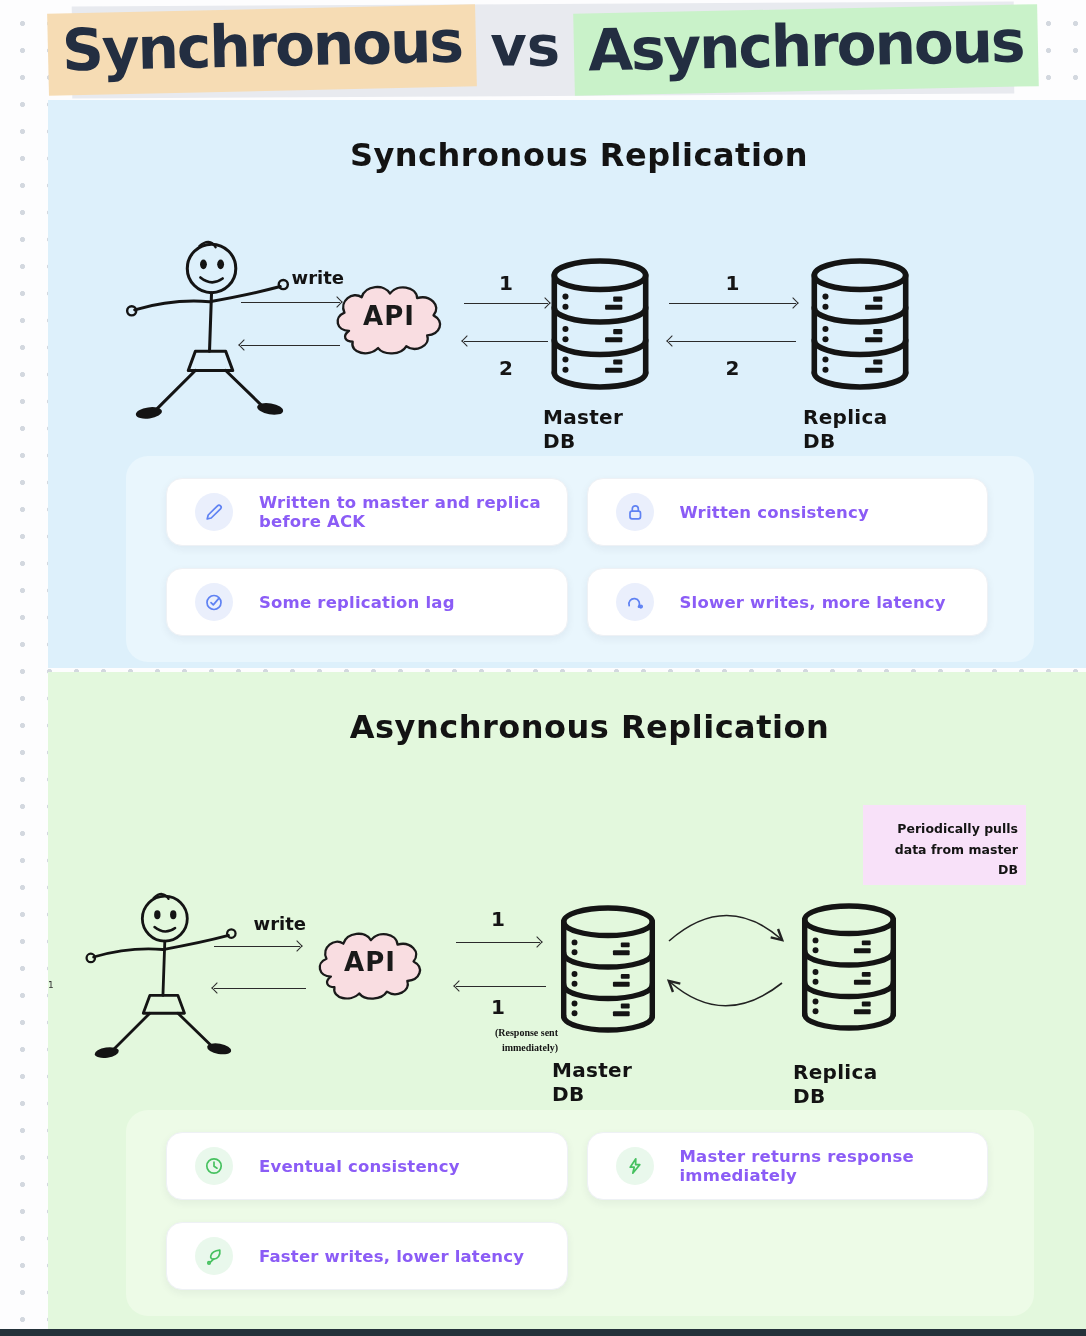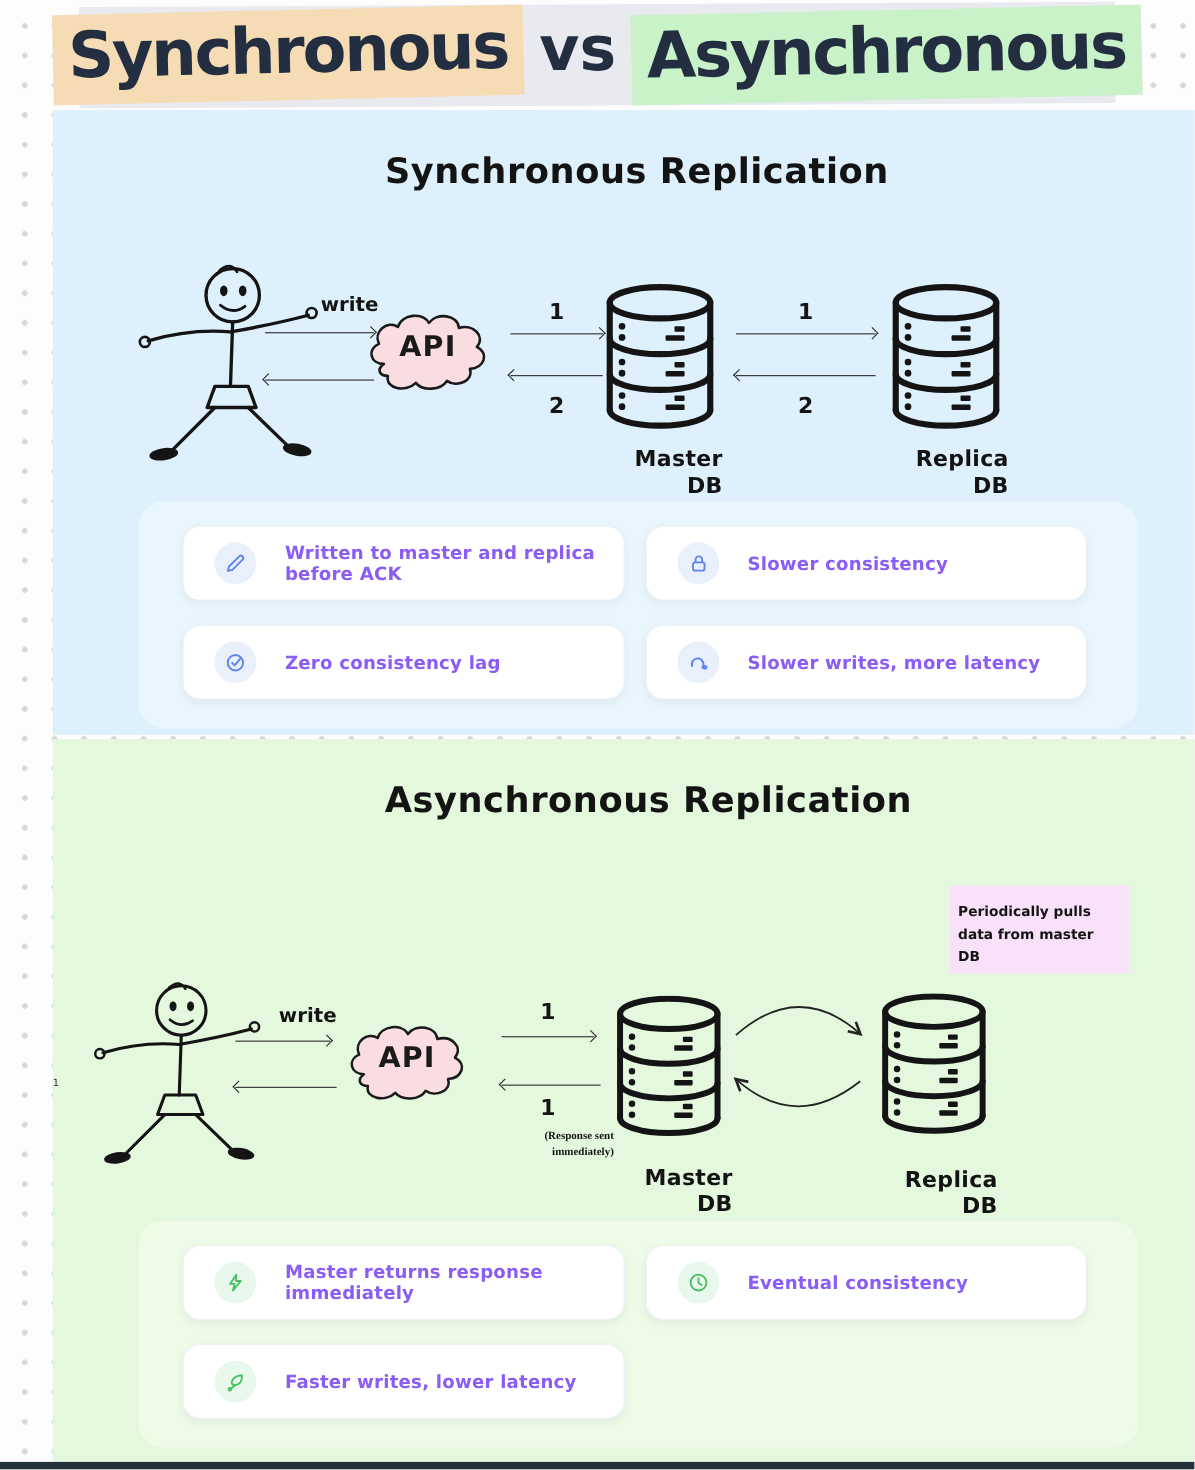--- a/index.html
+++ b/index.html
@@ -33,28 +33,28 @@
   .diagram.async-d { top:203px; height:230px; }
 
   .abs { position:absolute; }
   .arrow { position:absolute; border-top:1.7px solid #2b2b2b; height:0; }
   .arrow.right::after { content:""; position:absolute; right:-1px; top:-5px; width:7px; height:7px;
       border-top:1.7px solid #2b2b2b; border-right:1.7px solid #2b2b2b; transform:rotate(45deg); }
   .arrow.left::before { content:""; position:absolute; left:-1px; top:-5px; width:7px; height:7px;
       border-bottom:1.7px solid #2b2b2b; border-left:1.7px solid #2b2b2b; transform:rotate(45deg); }
 
   .num { position:absolute; font-size:20px; font-weight:800; color:#151515; text-align:center; }
-  .dlabel { position:absolute; font-size:20px; font-weight:800; color:#131313; text-align:right; letter-spacing:0.3px; }
+  .dlabel { position:absolute; font-size:20px; font-weight:800; color:#131313; text-align:left; letter-spacing:0.3px; }
   .write-label { position:absolute; font-size:18px; font-weight:800; color:#131313; text-align:right; }
   .api-text { position:absolute; font-size:26px; font-weight:800; color:#1a1a1a; letter-spacing:1px; text-align:center; }
   .small-note { position:absolute; font-size:10px; font-weight:700; color:#141414; text-align:right; line-height:1.5;font-family:Liberation Serif, serif; }
   .edge-mark { position:absolute; font-size:9px; color:#333; }
 
   .pink-note { position:absolute; left:815px; top:133px; width:163px; height:80px; background:#f8e1f9;
-      font-size:12.5px; font-weight:800; color:#141414; text-align:left; line-height:1.65; padding:14px 8px; }
+      font-size:12.5px; font-weight:800; color:#141414; text-align:right; line-height:1.65; padding:14px 8px; }
 
   
   .cards-panel { position:absolute; left:78px; width:908px; border-radius:22px;
       display:grid; grid-template-columns:1fr 1fr; column-gap:19px; row-gap:22px; padding:22px 46px 26px 40px; }
   .sync .cards-panel  { top:356px; background:#e9f6fd; }
   .async .cards-panel { top:438px; background:#edfbe7; }
   .card { background:#fff; border-radius:16px; border:1px solid #eef1f5; height:68px;
       display:flex; align-items:center; gap:26px; padding:0 22px 0 28px;
       box-shadow:0 3px 8px rgba(30,40,60,0.06); }
   .icon-wrap { width:38px; height:38px; border-radius:50%; flex:none; display:flex; align-items:center; justify-content:center; }
@@ -176,30 +176,30 @@
         </span>
         <span class="card-text">Written to master and replica before ACK</span>
       </div>
       <div class="card">
         <span class="icon-wrap icon-blue">
           <svg class="icon-svg" viewBox="0 0 20 20">
               <rect class="stroke-blue" x="5" y="9.2" width="10.5" height="7.6" rx="2"></rect>
               <path class="stroke-blue" d="M7.3 9 V6.8 a3 3 0 0 1 6 0 V9"></path>
             </svg>
         </span>
-        <span class="card-text">Slower consistency</span>
+        <span class="card-text">Written consistency</span>
       </div>
       <div class="card">
         <span class="icon-wrap icon-blue">
           <svg class="icon-svg" viewBox="0 0 20 20">
               <circle class="stroke-blue" cx="10" cy="10.5" r="7"></circle>
               <path class="stroke-blue" d="M7 10.6 l2.3 2.3 L14.6 6.6"></path>
             </svg>
         </span>
-        <span class="card-text">Zero consistency lag</span>
+        <span class="card-text">Some replication lag</span>
       </div>
       <div class="card">
         <span class="icon-wrap icon-blue">
           <svg class="icon-svg" viewBox="0 0 20 20">
               <path class="stroke-blue" d="M13.6 14.8 a5.3 5.3 0 1 0 -9.4 -1.2"></path>
               <path class="stroke-blue" d="M13.6 14.8 q1.6 .2 2 -.9"></path>
               <circle class="stroke-blue" cx="15.9" cy="14.6" r="1.3"></circle>
             </svg>
         </span>
         <span class="card-text">Slower writes, more latency</span>
@@ -253,33 +253,33 @@
         </svg>
 
       <div class="dlabel" style="left:504px;top:183px;width:114px">Master DB</div>
       <div class="dlabel" style="left:745px;top:185px;width:114px">Replica DB</div>
     </div>
 
     <div class="cards-panel">
       <div class="card">
         <span class="icon-wrap icon-green">
           <svg class="icon-svg" viewBox="0 0 20 20">
-              <path class="stroke-green" d="M10.8 2.8 L5.2 11.2 h4 L7.8 17.2 L14.8 8.6 h-4.2 z"></path>
-            </svg>
-        </span>
-        <span class="card-text">Master returns response immediately</span>
-      </div>
-      <div class="card">
-        <span class="icon-wrap icon-green">
-          <svg class="icon-svg" viewBox="0 0 20 20">
               <circle class="stroke-green" cx="10" cy="10" r="7.2"></circle>
               <path class="stroke-green" d="M10 6.2 V10.3 L13 12.2"></path>
             </svg>
         </span>
         <span class="card-text">Eventual consistency</span>
+      </div>
+      <div class="card">
+        <span class="icon-wrap icon-green">
+          <svg class="icon-svg" viewBox="0 0 20 20">
+              <path class="stroke-green" d="M10.8 2.8 L5.2 11.2 h4 L7.8 17.2 L14.8 8.6 h-4.2 z"></path>
+            </svg>
+        </span>
+        <span class="card-text">Master returns response immediately</span>
       </div>
       <div class="card">
         <span class="icon-wrap icon-green">
           <svg class="icon-svg" viewBox="0 0 20 20">
               <path class="stroke-green" d="M15.8 4.2 C16.6 9.4 13.8 13 9.6 13.2 C7.4 13.3 6.3 11.8 6.8 9.9 C7.6 6.9 11.2 4.6 15.8 4.2 Z"></path>
               <path class="stroke-green" d="M9.6 13.2 L6.4 16.2"></path>
               <circle class="stroke-green" cx="5" cy="16.9" r="1.2"></circle>
             </svg>
         </span>
         <span class="card-text">Faster writes, lower latency</span>

